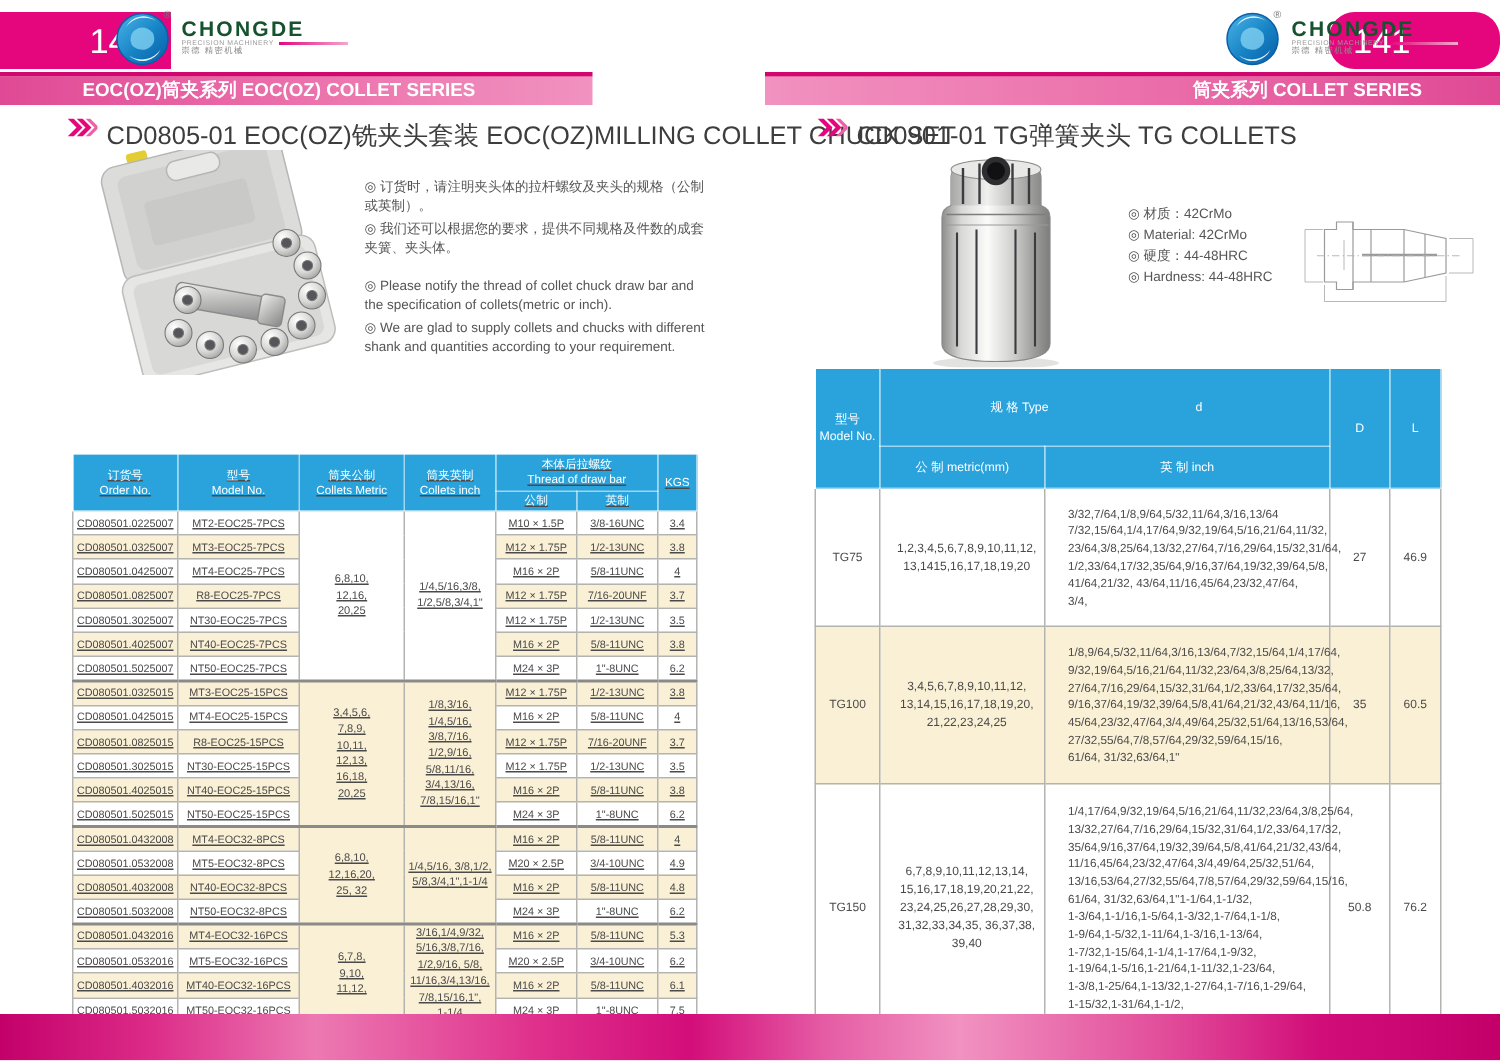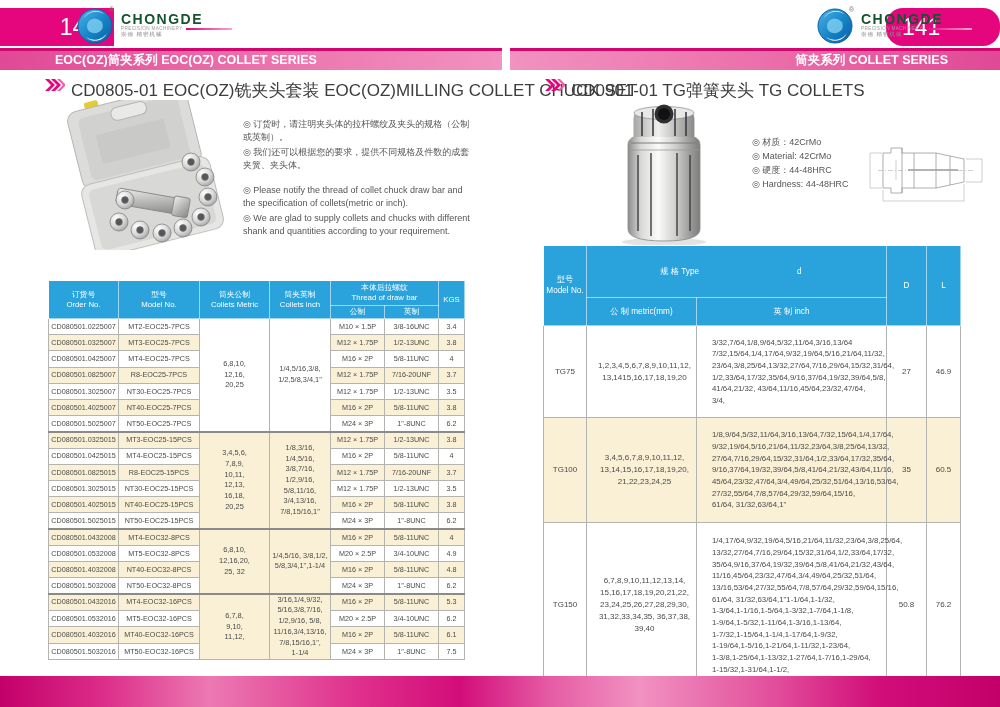--- a/index.html
+++ b/index.html
@@ -17,21 +17,21 @@
   .logo{position:absolute;top:4px;display:flex;align-items:center;gap:5px;}
   .logo .ltxt{line-height:1.05;}
   .logo .brand{font-size:14px;font-weight:bold;letter-spacing:1.5px;color:#14532d;}
   .logo .sub{font-size:4.6px;color:#9a9a9a;letter-spacing:.4px;display:flex;align-items:center;gap:3px;}
   .logo .sub .mline{display:inline-block;width:46px;height:2px;background:linear-gradient(90deg,#e5067e,#f4a6cd);}
   .logo .cn{font-size:5.5px;color:#8a8a8a;letter-spacing:1px;}
 
   
   .band{position:absolute;top:48px;height:22px;border-top:3px solid #d1066f;color:#fff;
     font-size:12.5px;font-weight:bold;display:flex;align-items:center;}
-  .band.b-left{left:0;width:502px;background:linear-gradient(90deg,#e04995 0%,#ec74ad 55%,#f192c0 100%);padding-left:55px;}
+  .band.b-left{left:0;width:395px;background:linear-gradient(90deg,#e04995 0%,#ec74ad 55%,#f192c0 100%);padding-left:55px;}
   .band.b-right{right:0;width:490px;background:linear-gradient(90deg,#f192c0 0%,#ec74ad 45%,#e04995 100%);justify-content:flex-end;padding-right:52px;}
 
   
   .sect-title{position:absolute;top:79px;display:flex;align-items:flex-start;gap:6px;font-size:17px;color:#3d3d3d;}
   .chev{flex:0 0 auto;}
 
   
   .notes{position:absolute;left:243px;top:118px;width:234px;font-size:9px;line-height:1.45;color:#555;}
   .notes p{margin:0 0 2px 0;}
   .notes p.gap{margin-top:12px;}
@@ -44,21 +44,21 @@
     white-space:pre-line;line-height:1.25;padding:1px;}
   table.cat td{border:1px solid #b3b3b0;text-align:center;padding:0 2px;color:#4a4a4a;background:#fff;}
   table.cat{border:1px solid #8a8a88;}
   tr.cream td{background:#faf0d5;}
   td.m-plain{background:#fff;}
   td.m-cream{background:#faf0d5;}
   tr.gstart td{border-top:2px solid #8a8a88;}
   .pre{white-space:pre-line;}
 
   
-  .ltable{left:48px;top:280px;width:416px;font-size:7.2px;}
+  .ltable{left:48px;top:302px;width:416px;font-size:7.2px;text-decoration:underline;}
   .ltable th{font-size:7.8px;}
   .ltable tr.hdr1 th{height:25px;}
   .ltable tr.hdr2 th{height:13px;}
   .ltable td{height:16.2px;line-height:1.3;}
   .ltable td.mergecell{line-height:1.45;font-size:7.4px;}
 
   
   .rtable{left:543px;top:245px;width:417px;font-size:8px;}
   .rtable th{font-size:8.2px;}
   .rtable tr.hdr1 th{height:28px;}

